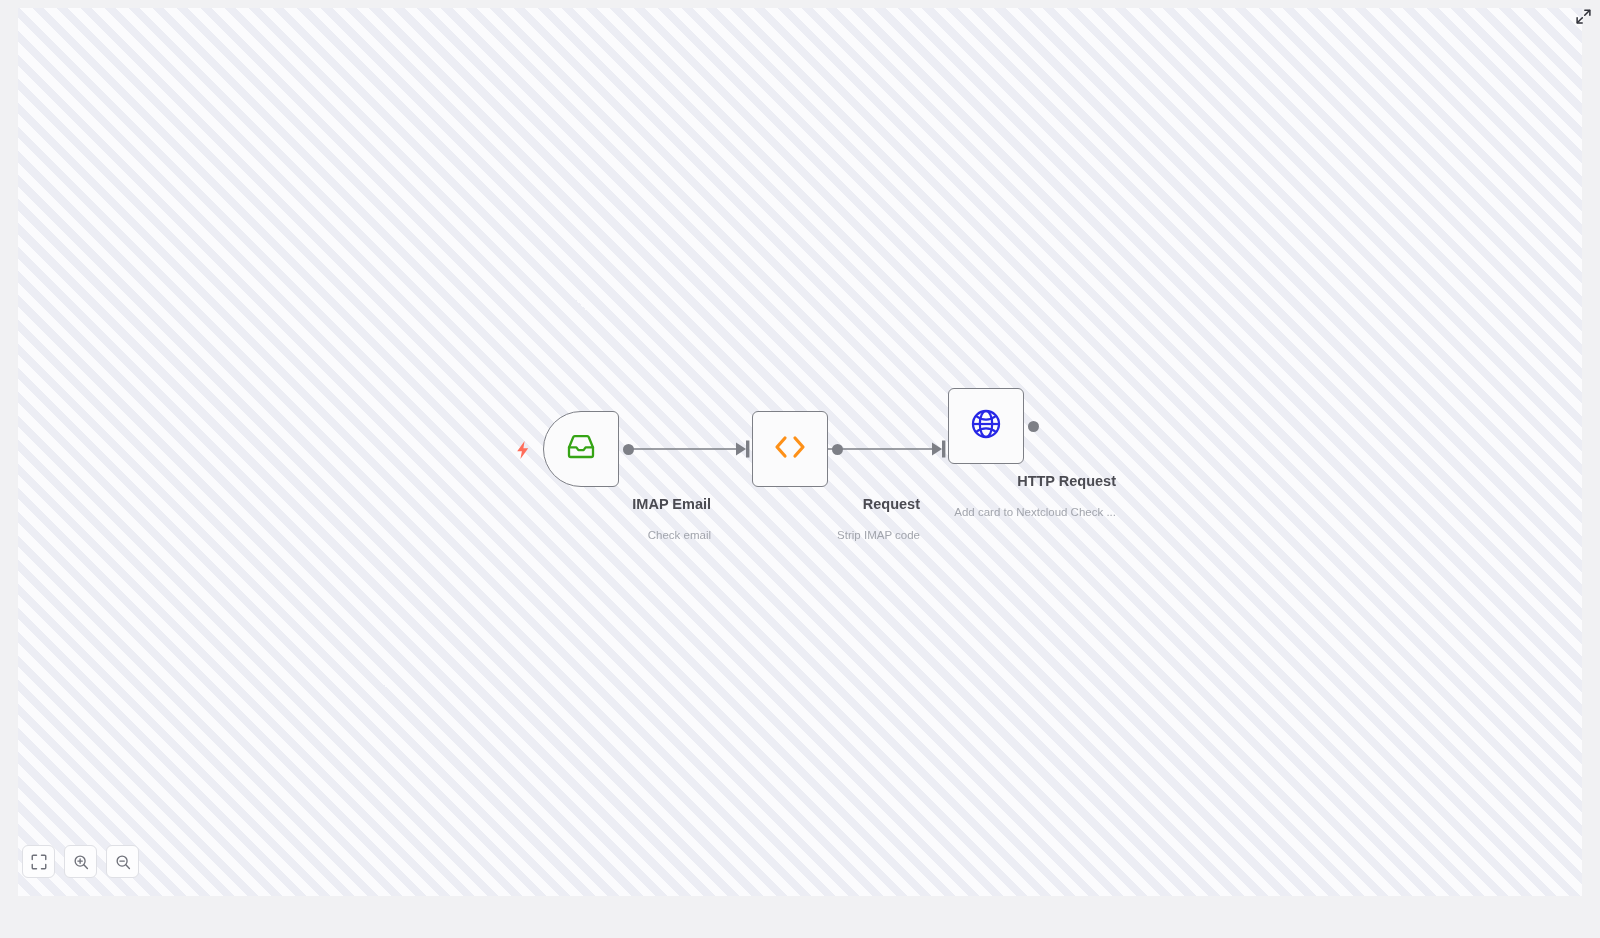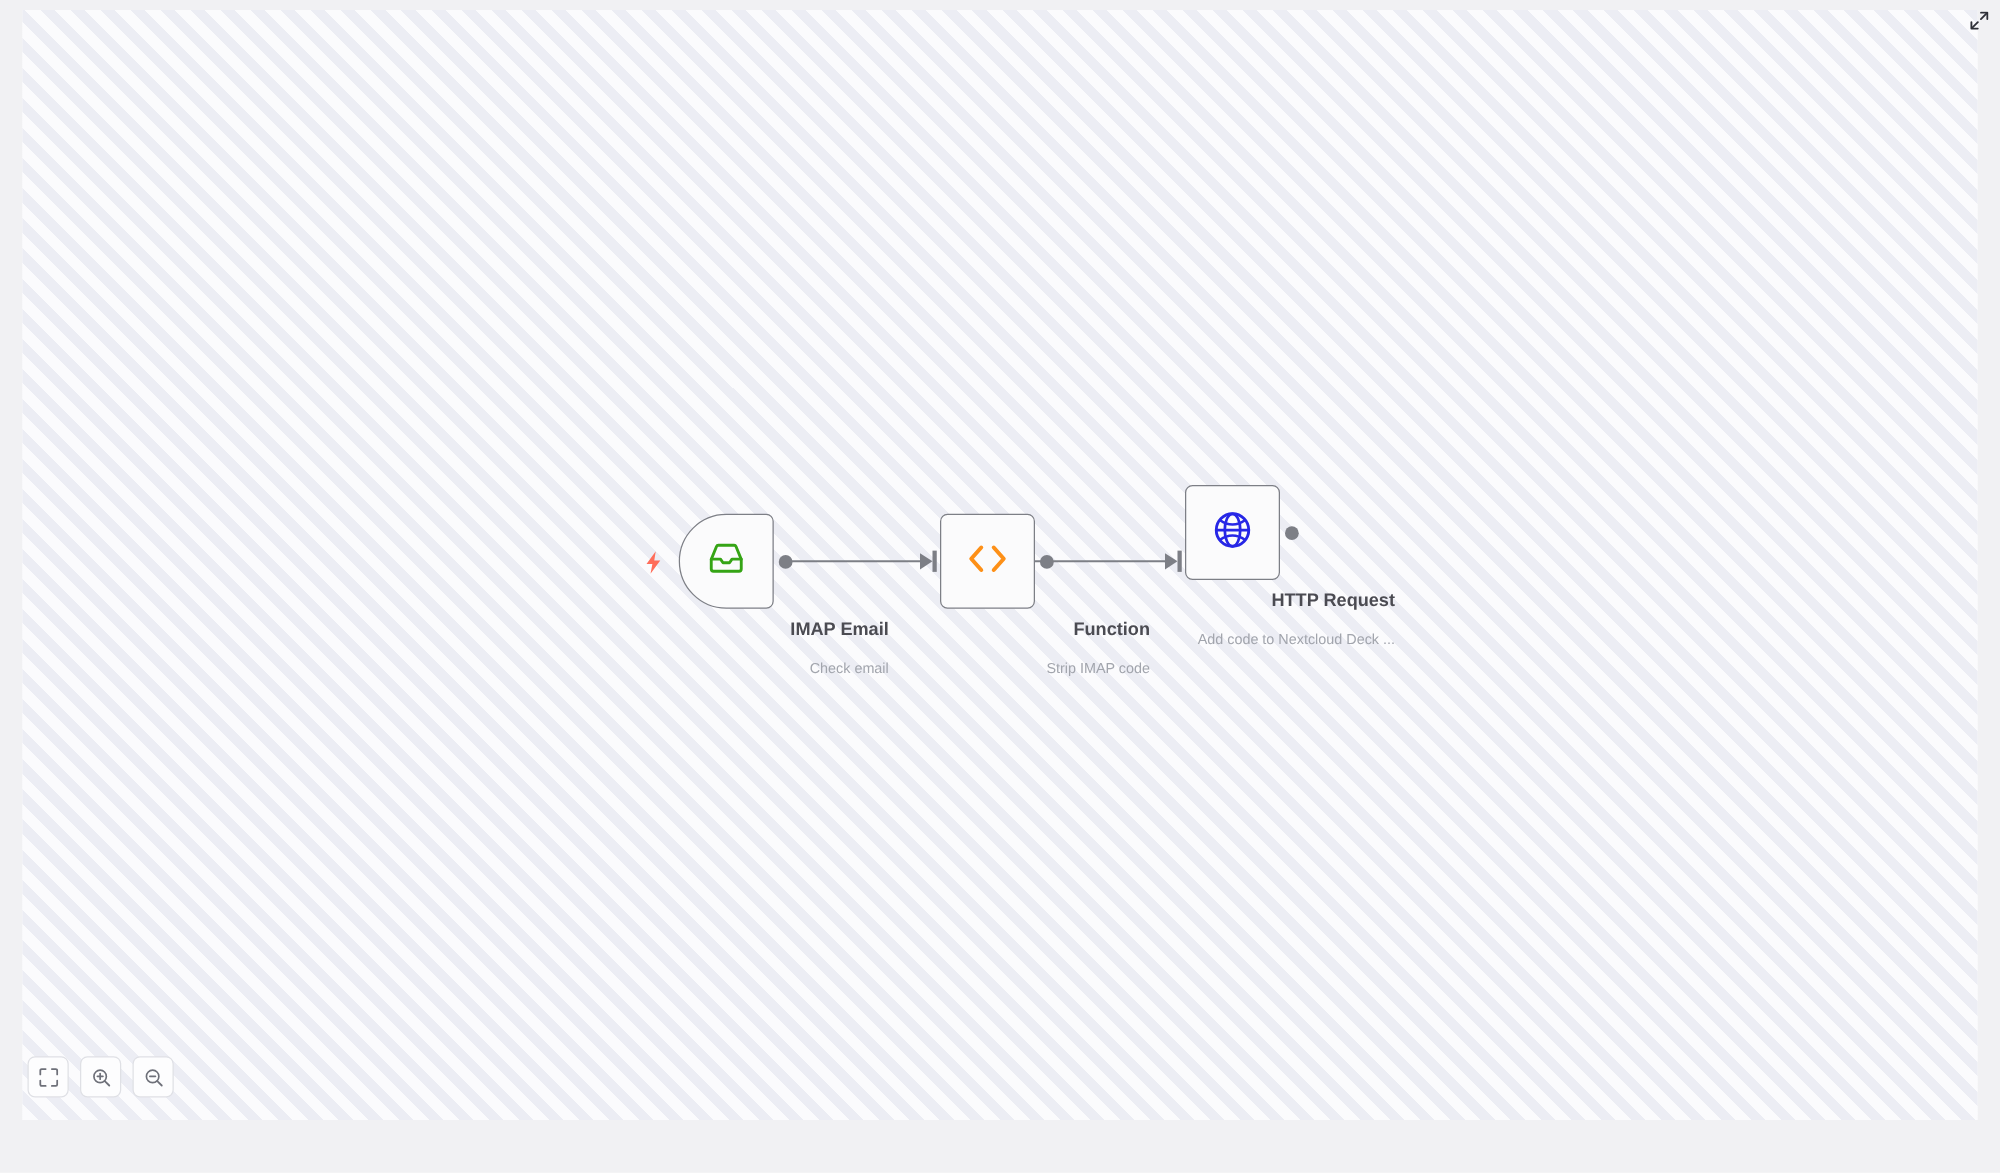--- a/index.html
+++ b/index.html
@@ -234,21 +234,21 @@
             <svg viewBox="0 0 40 30" width="40" height="30" aria-hidden="true">
               <path d="M15 6 L7 15 L15 24" fill="none" stroke="#fd9018" stroke-width="3.2" stroke-linecap="round" stroke-linejoin="round"></path>
               <path d="M25 6 L33 15 L25 24" fill="none" stroke="#fd9018" stroke-width="3.2" stroke-linecap="round" stroke-linejoin="round"></path>
             </svg>
           </span>
         </div>
 
         <div class="ep-out"></div>
 
         <div class="node-caption">
-          <div class="node-title">Function</div>
+          <div class="node-title">Request</div>
           <div class="node-subtitle">Strip IMAP code</div>
         </div>
       </div>
 
       <div class="node" style="left:930px; top:380px;">
 
         <div class="ep-in"></div>
 
         <div class="node-box">
           <span class="node-icon">
@@ -259,21 +259,21 @@
               <path d="M6.1 8.2 C9.4 10.6 12.6 11.6 16 11.6 C19.4 11.6 22.6 10.6 25.9 8.2" fill="none" stroke="#2727e6" stroke-width="2.1" stroke-linecap="round"></path>
               <path d="M6.1 23.8 C9.4 21.4 12.6 20.4 16 20.4 C19.4 20.4 22.6 21.4 25.9 23.8" fill="none" stroke="#2727e6" stroke-width="2.1" stroke-linecap="round"></path>
             </svg>
           </span>
         </div>
 
         <div class="ep-out"></div>
 
         <div class="node-caption">
           <div class="node-title">HTTP Request</div>
-          <div class="node-subtitle">Add code to Nextcloud Deck ...</div>
+          <div class="node-subtitle">Add card to Nextcloud Check ...</div>
         </div>
       </div>
 
     </div>
   </div>
 
   <div id="expand-btn" title="Expand">
     <svg viewBox="0 0 16 16" width="15" height="15" aria-hidden="true">
       <path d="M9.4 1.2 L14.8 1.2 L14.8 6.6" fill="none" stroke="#2f3038" stroke-width="1.6" stroke-linecap="round" stroke-linejoin="round"></path>
       <path d="M6.6 14.8 L1.2 14.8 L1.2 9.4" fill="none" stroke="#2f3038" stroke-width="1.6" stroke-linecap="round" stroke-linejoin="round"></path>

